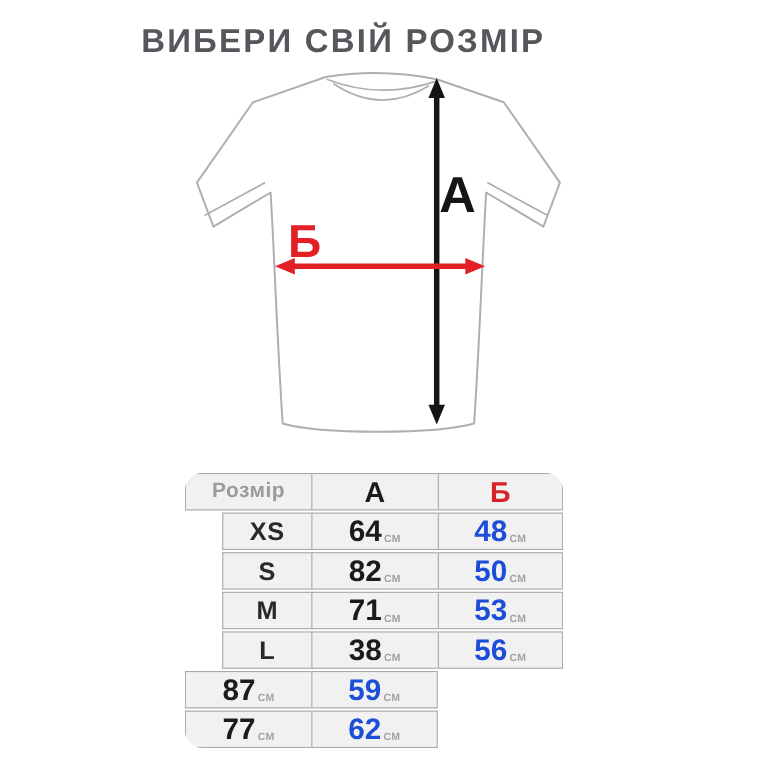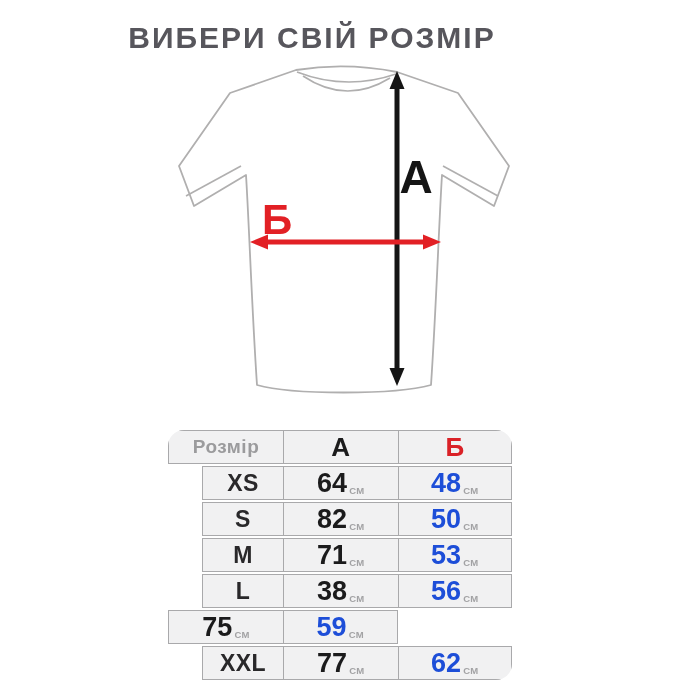--- a/index.html
+++ b/index.html
@@ -173,34 +173,33 @@
         <span class="measure m-b">
             <span class="num">56</span>
             <span class="unit">см</span>
           </span>
       </div>
     </div>
 
     <div class="t-row">
       <div class="t-cell c2">
         <span class="measure m-a">
-            <span class="num">75</span>
+            <span class="num">87</span>
             <span class="unit">см</span>
           </span>
       </div>
       <div class="t-cell c3">
         <span class="measure m-b">
             <span class="num">59</span>
             <span class="unit">см</span>
           </span>
       </div>
     </div>
 
     <div class="t-row">
-      <div class="t-cell c1 size-label">XXL</div>
       <div class="t-cell c2">
         <span class="measure m-a">
             <span class="num">77</span>
             <span class="unit">см</span>
           </span>
       </div>
       <div class="t-cell c3">
         <span class="measure m-b">
             <span class="num">62</span>
             <span class="unit">см</span>

